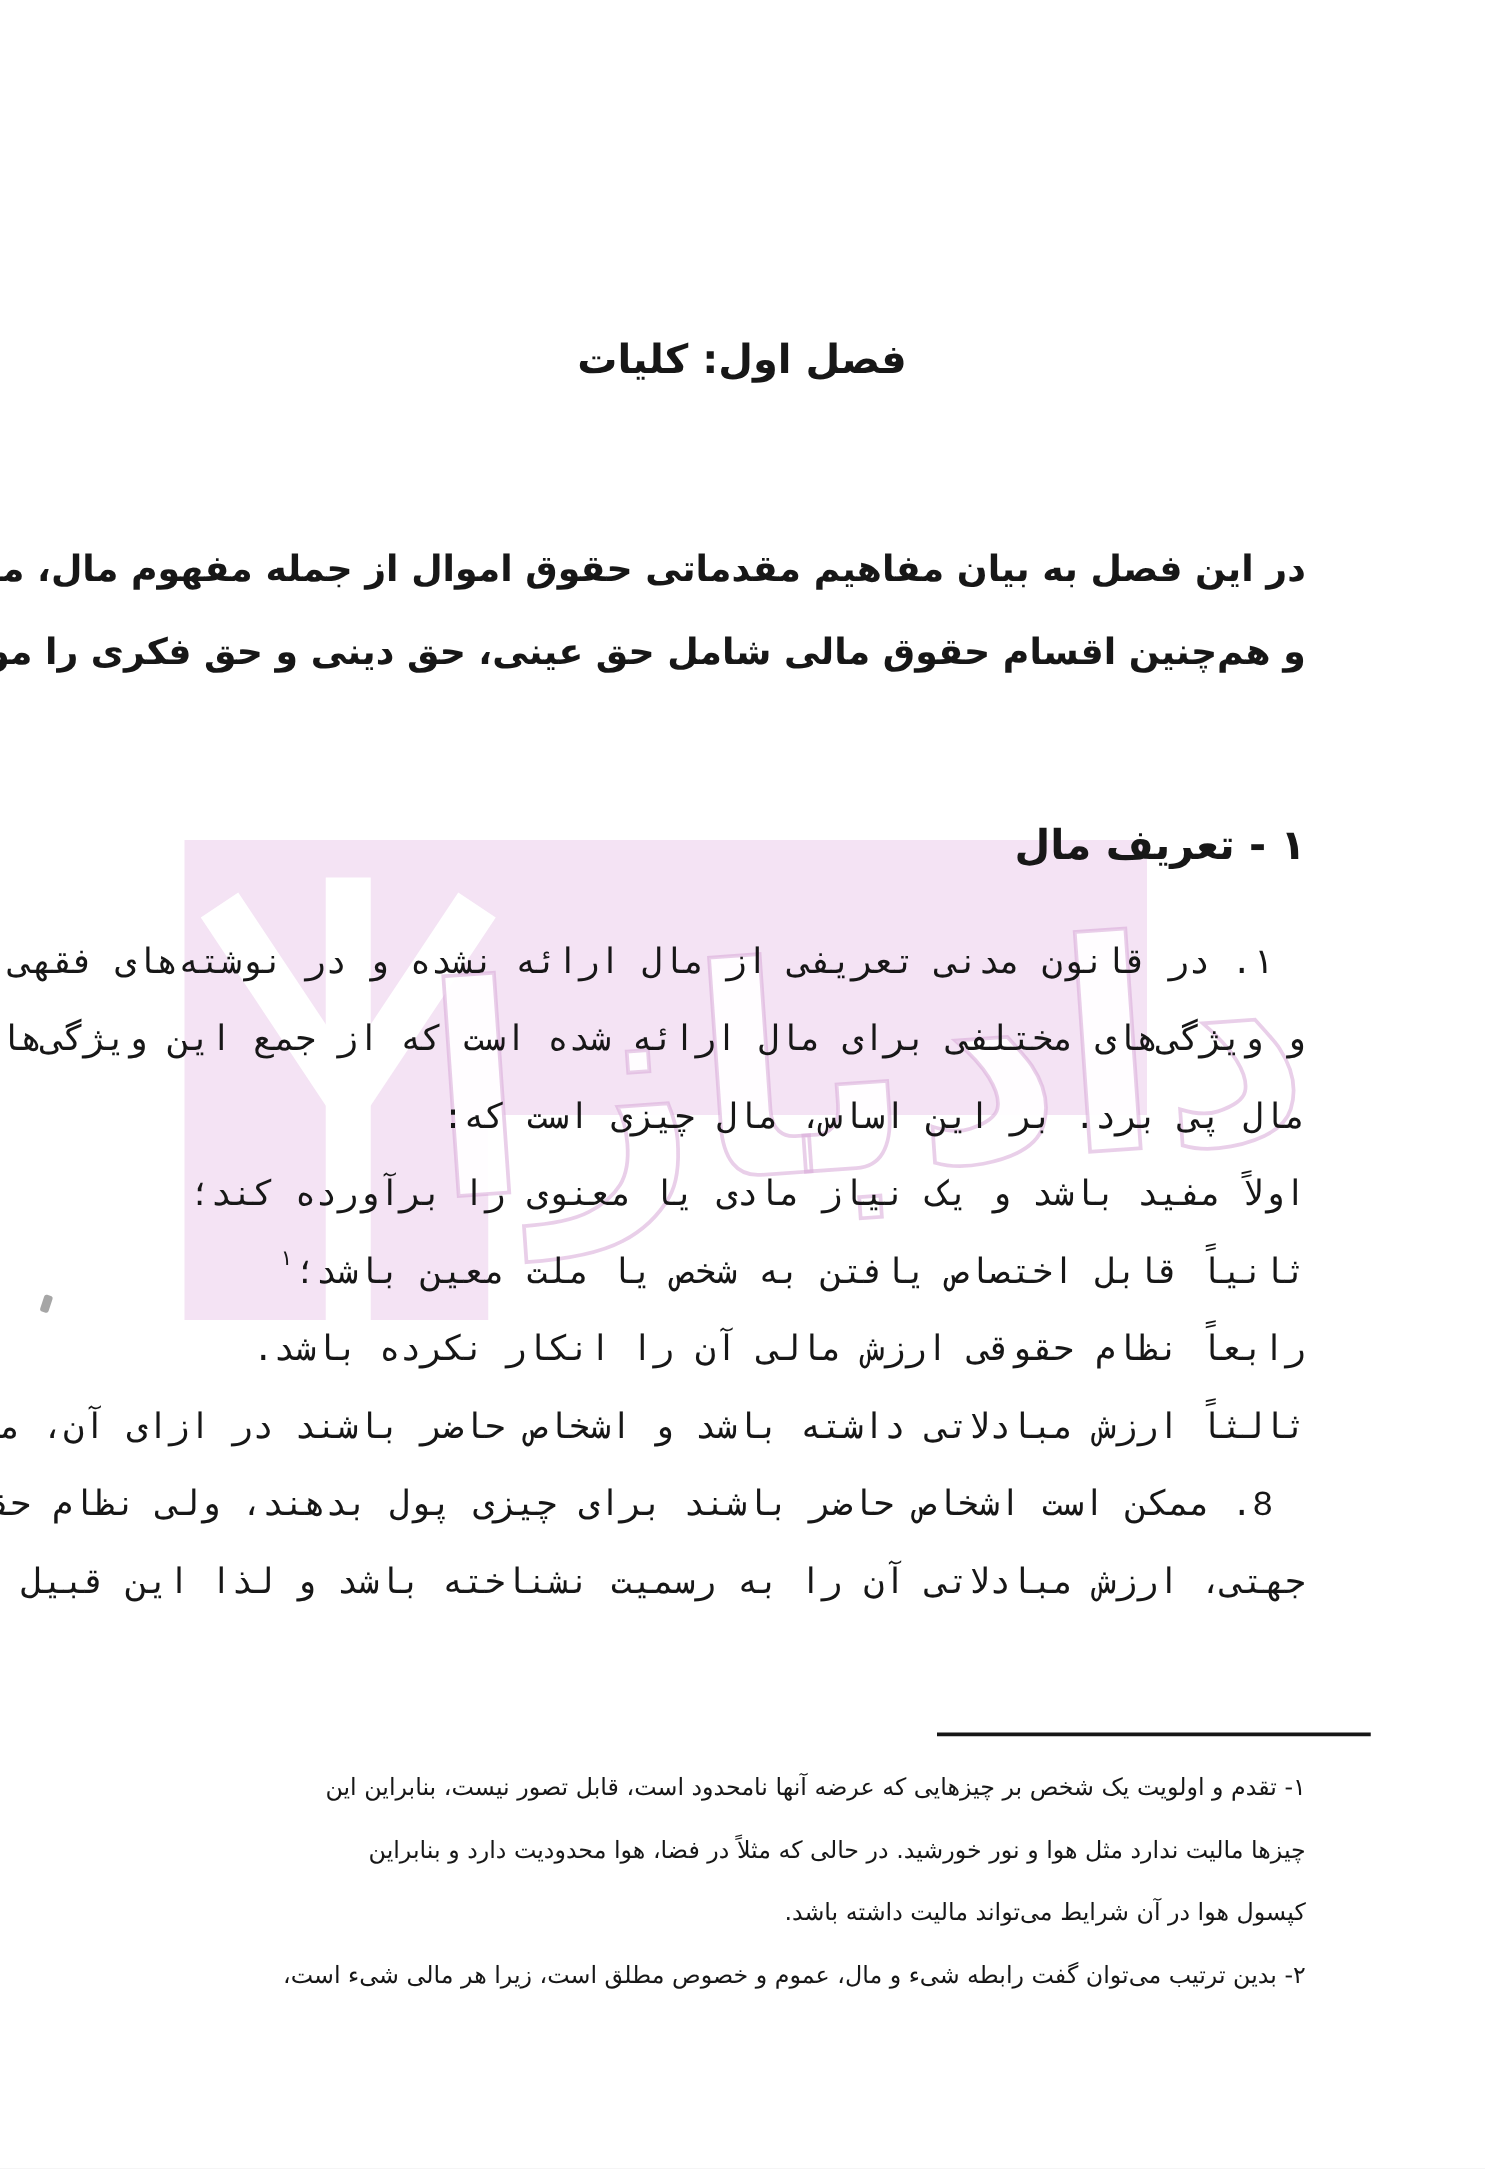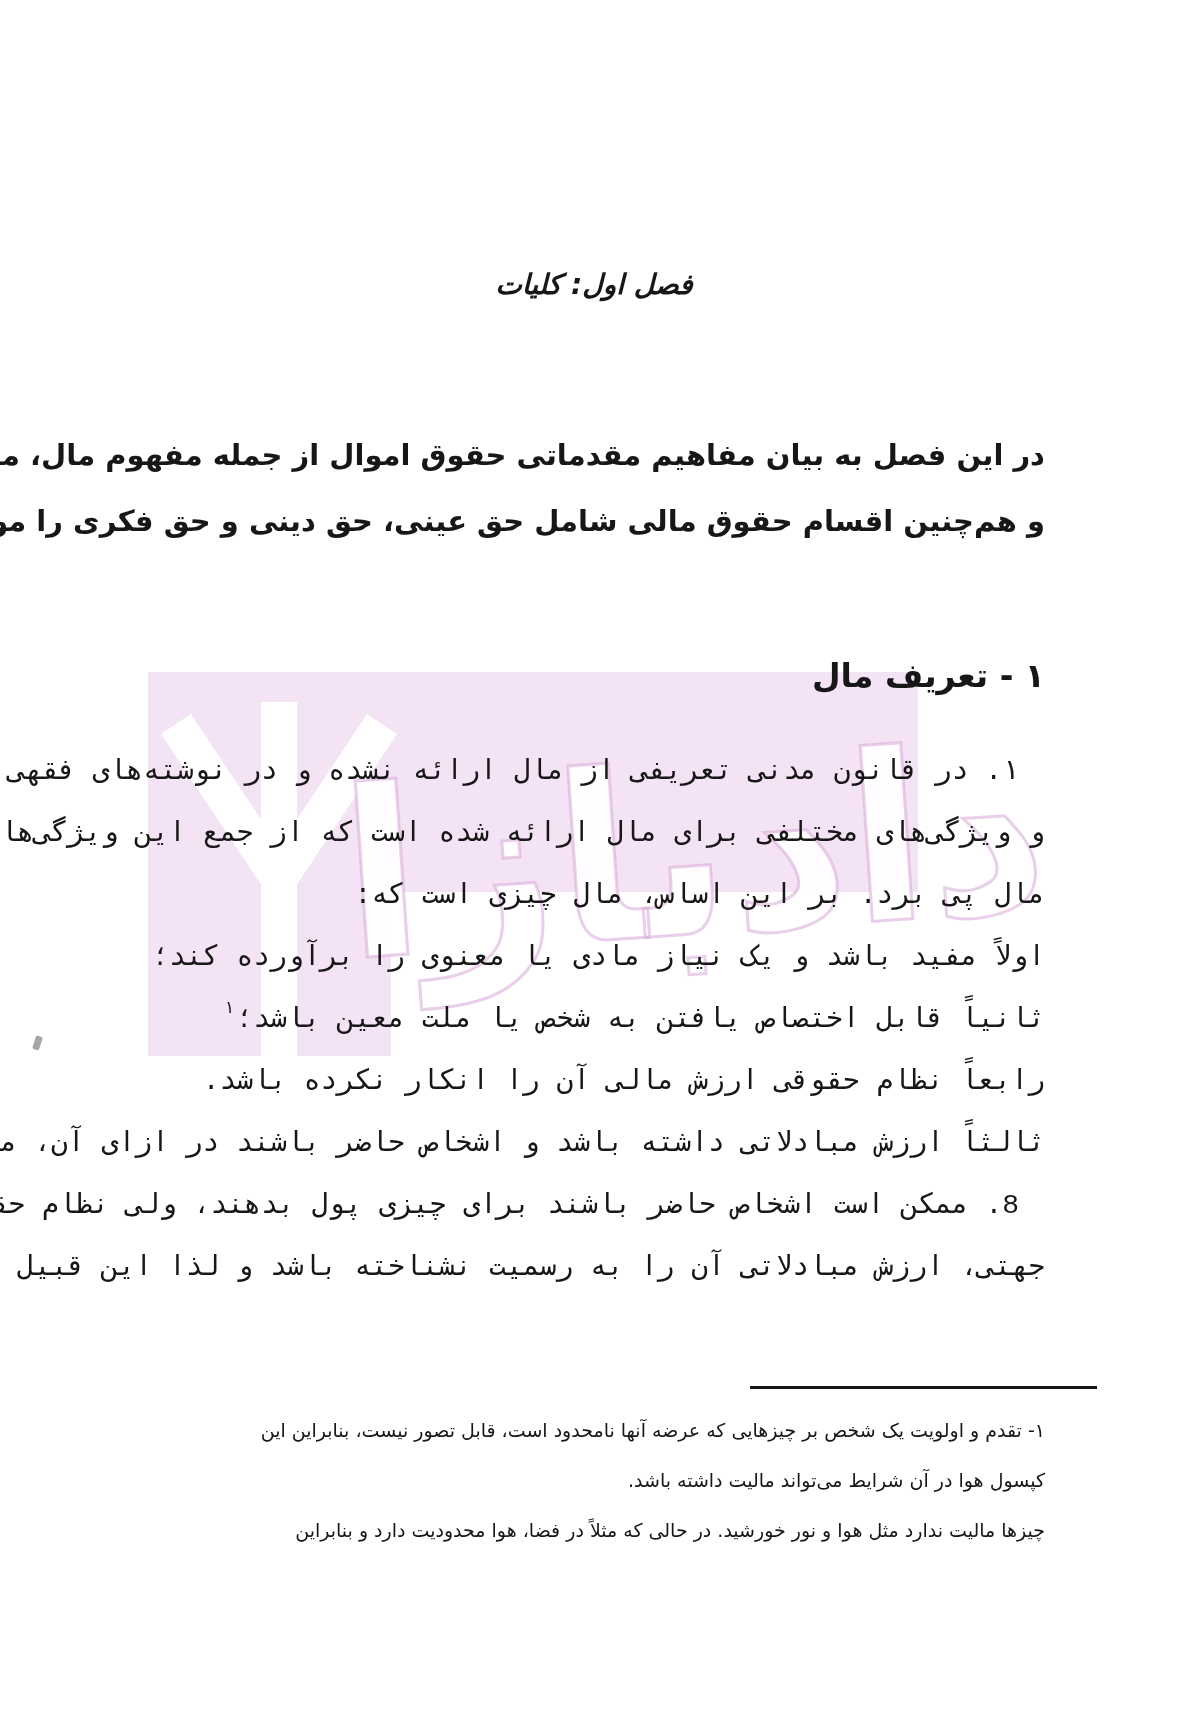--- a/index.html
+++ b/index.html
@@ -5,21 +5,21 @@
   html,body { margin:0; padding:0; background:#e8e8e8; }
   .page {
     position:relative; width:1188px; height:1735px; margin:0 auto;
     background:#ffffff; overflow:hidden;
     font-family:"DejaVu Sans", sans-serif; color:#171717; direction:rtl;
   }
   .abs { position:absolute; }
 
   .title {
     top:268px; left:0; right:0; text-align:center;
-    font-size:28px; font-weight:bold; letter-spacing:0px;font-style:italic;
+    font-size:32px; font-weight:bold; letter-spacing:0px;
   }
 
   .intro { top:422px; right:143px; left:120px; }
   .intro .iline {
     height:66px; line-height:66px; font-size:29px; font-weight:bold;
     text-align:right; white-space:nowrap;
   }
 
   .section-heading {
     top:656px; right:143px; font-size:33px; font-weight:bold;
@@ -100,19 +100,20 @@
     <div class="bline">رابعاً نظام حقوقی ارزش مالی آن را انکار نکرده باشد.</div>
     <div class="bline">ثالثاً ارزش مبادلاتی داشته باشد و اشخاص حاضر باشند در ازای آن، مال دیگری بدهند؛</div>
     <div class="bline indent">8. ممکن است اشخاص حاضر باشند برای چیزی پول بدهند، ولی نظام حقوقی به</div>
     <div class="bline">جهتی، ارزش مبادلاتی آن را به رسمیت نشناخته باشد و لذا این قبیل امور مالیت ندارد،</div>
   </div>
 
   <div class="abs fn-sep"></div>
 
   <div class="abs footnotes">
     <div class="fnline">۱- تقدم و اولویت یک شخص بر چیزهایی که عرضه آنها نامحدود است، قابل تصور نیست، بنابراین این</div>
+    <div class="fnline">چیزها مالیت ندارد مثل هوا و نور خورشید. در حالی که مثلاً در فضا، هوا محدودیت دارد و بنابراین</div>
     <div class="fnline">کپسول هوا در آن شرایط می‌تواند مالیت داشته باشد.</div>
-    <div class="fnline">چیزها مالیت ندارد مثل هوا و نور خورشید. در حالی که مثلاً در فضا، هوا محدودیت دارد و بنابراین</div>
+    <div class="fnline">۲- بدین ترتیب می‌توان گفت رابطه شیء و مال، عموم و خصوص مطلق است، زیرا هر مالی شیء است،</div>
   </div>
 
   <div class="abs scan-artifact"></div>
 
 </div>
 
 </body></html>

